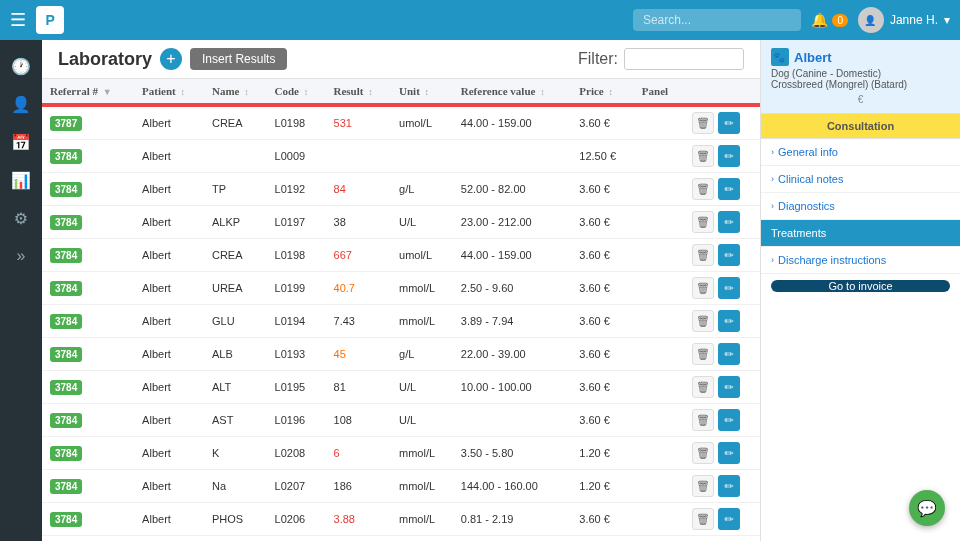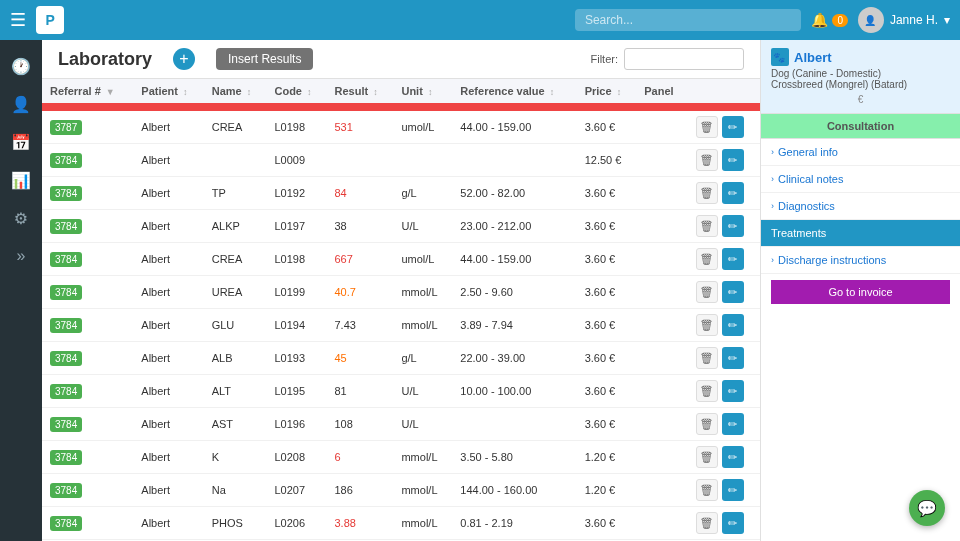--- a/index.html
+++ b/index.html
@@ -23,21 +23,21 @@
       display: flex; align-items: center; justify-content: center;
       font-weight: bold; color: #2196c4; font-size: 14px;
     }
     .topbar-spacer { flex: 1; }
     .topbar-search {
       background: rgba(255,255,255,0.25);
       border: none;
       border-radius: 4px;
       padding: 4px 10px;
       color: white;
-      width: 226px;
+      width: 168px;
       font-size: 12px;
     }
     .topbar-search::placeholder { color: rgba(255,255,255,0.7); }
     .topbar-bell {
       color: white;
       font-size: 14px;
       display: flex; align-items: center; gap: 4px;
     }
     .topbar-badge {
       background: #ff9800;
@@ -95,21 +95,21 @@
       flex-direction: column;
       overflow: hidden;
       background: #f5f6fa;
     }
 
     .content-header {
       background: white;
       padding: 8px 16px;
       display: flex;
       align-items: center;
-      gap: 21px;
+      gap: 8px;
       border-bottom: 1px solid #e0e0e0;
       flex-shrink: 0;
     }
     .page-title {
       font-size: 18px;
       font-weight: bold;
       color: #333;
     }
     .btn-add {
       background: #2196c4;
@@ -129,42 +129,43 @@
       padding: 4px 12px;
       font-size: 12px;
       cursor: pointer;
     }
     .filter-area {
       margin-left: auto;
       display: flex;
       align-items: center;
       gap: 6px;
     }
-    .filter-label { color: #555; font-size: 11px; }
+    .filter-label { color: #555; font-size: 16px; }
     .filter-input {
       border: 1px solid #ccc;
       border-radius: 3px;
       padding: 3px 8px;
       font-size: 12px;
       width: 120px;
     }
 
     
     .table-container {
       flex: 1;
       overflow-y: auto;
       background: white;
     }
     table {
       width: 100%;
       border-collapse: collapse;
     }
     thead tr {
       background: #f5f6fa;
-      border-bottom: 8px solid #ef4444;
+      border-bottom: 4px solid #ef4444;
+      font-family: Liberation Serif, serif;
     }
     thead th {
       padding: 6px 8px;
       text-align: left;
       font-size: 11px;
       color: #555;
       font-weight: 600;
       white-space: nowrap;
     }
     thead th .sort-icon { color: #aaa; font-size: 9px; margin-left: 2px; }
@@ -175,21 +176,21 @@
       padding: 5px 8px;
       font-size: 11px;
       color: #333;
     }
     .ref-badge {
       background: #4caf50;
       color: white;
       border-radius: 3px;
       padding: 2px 5px;
       font-size: 10px;
-      font-weight: normal;
+      font-weight: bold;
     }
     .val-red { color: #e53935; font-weight: normal; }
     .val-orange { color: #ff6f00; font-weight: normal; }
     .action-btns { display: flex; gap: 4px; align-items: center; }
     .btn-delete {
       background: #f5f5f5;
       border: 1px solid #ddd;
       border-radius: 3px;
       width: 22px; height: 22px;
       display: flex; align-items: center; justify-content: center;
@@ -232,21 +233,21 @@
       border-radius: 2px;
       display: flex; align-items: center; justify-content: center;
       color: white; font-size: 10px;
     }
     .patient-name { font-weight: bold; font-size: 13px; color: #1976d2; }
     .patient-species { font-size: 10px; color: #555; margin-top: 2px; }
     .patient-breed { font-size: 10px; color: #555; }
     .patient-id { font-size: 10px; color: #888; text-align: center; margin-top: 4px; }
 
     .section-header {
-      background: #86efac;
+      background: #fde047;
       padding: 6px 10px;
       font-size: 11px;
       font-weight: bold;
       color: #555;
       text-align: center;
       border-bottom: 1px solid #e0e0e0;
     }
     .consultation-time {
       padding: 5px 10px;
       font-size: 10px;
@@ -273,25 +274,24 @@
     .total-row {
       padding: 8px 10px;
       font-size: 11px;
       font-weight: bold;
       color: #333;
       border-top: 1px solid #e0e0e0;
       text-align: center;
     }
     .btn-invoice {
       margin: 6px 10px;
-      background: #a21caf;
+      background: #0c4a6e;
       color: white;
       border: none;
-      border-radius: 0;
-      padding: 6px;
+      border-radius: 9px;
       font-size: 11px;
       cursor: pointer;
       width: calc(100% - 20px);
     }
 
     .chat-btn {
       position: fixed;
       bottom: 15px;
       right: 15px;
       width: 36px; height: 36px;

